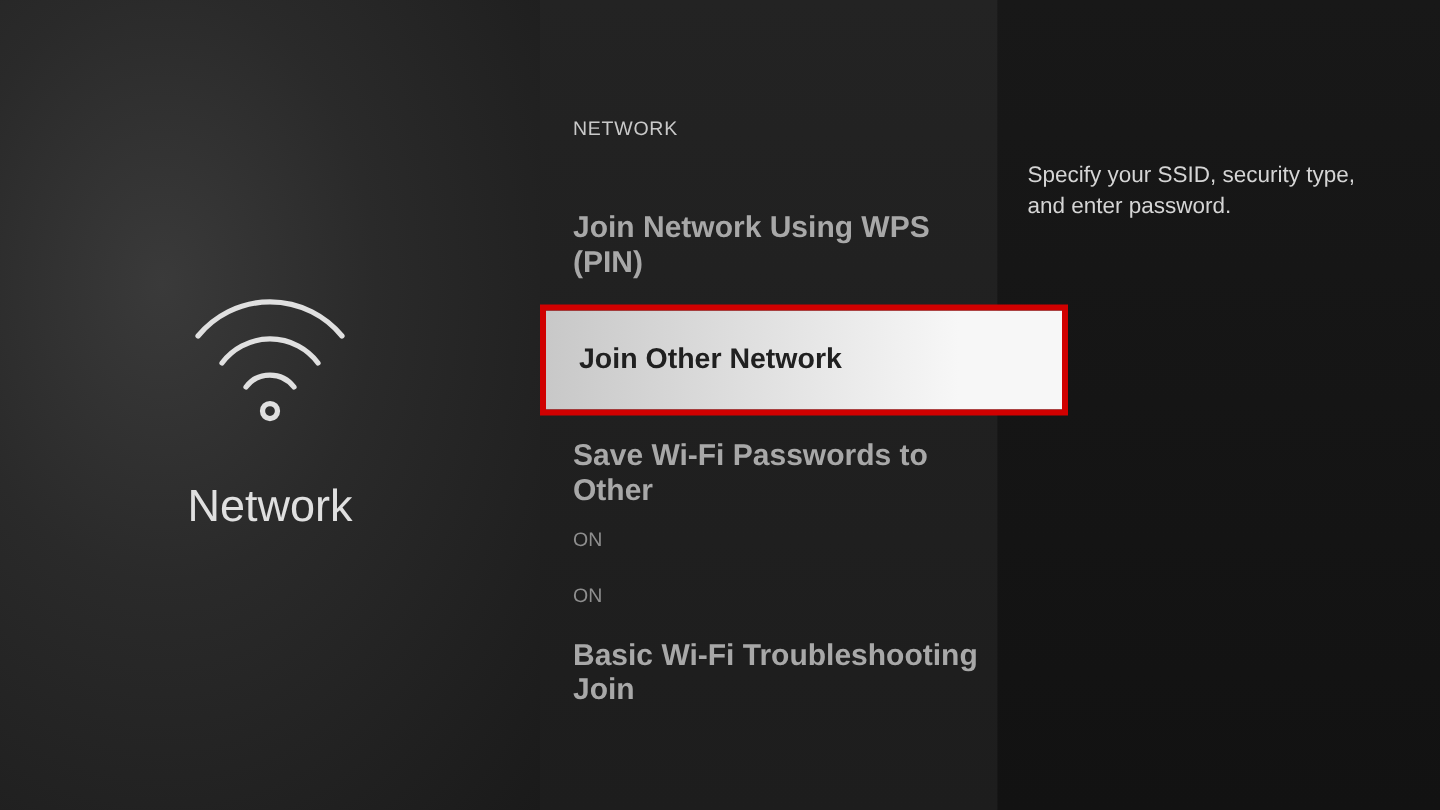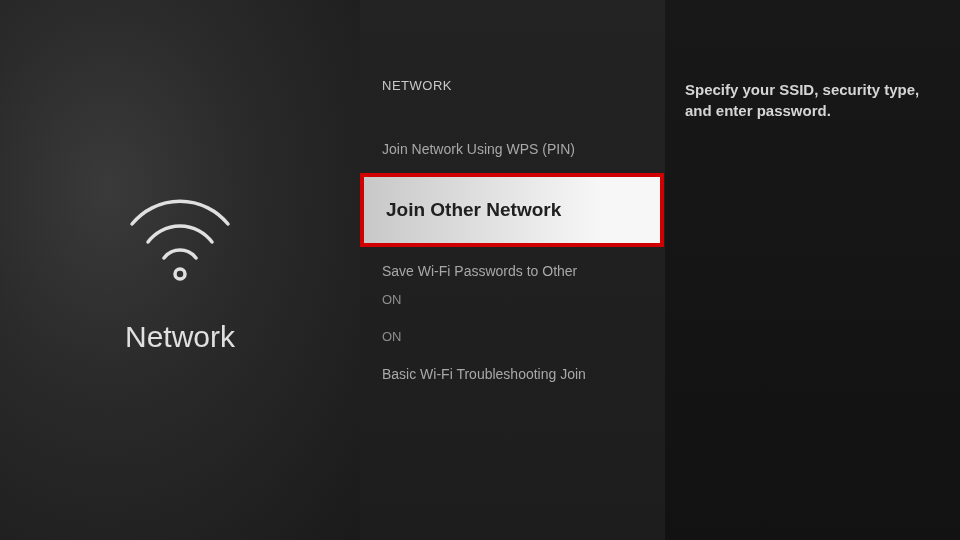--- a/index.html
+++ b/index.html
@@ -50,54 +50,53 @@
       letter-spacing: 0.5px;
       margin-bottom: 48px;
       font-weight: 500;
     }
     .menu-item {
       margin-bottom: 22px;
       padding-right: 12px;
     }
     .menu-label {
       color: #a8a8a8;
-      font-size: 14px;
-      font-weight: 400;
+      font-size: 20px;
+      font-weight: 700;
     }
     .menu-status {
       color: #8e8e8e;
       font-size: 13px;
       margin-top: 13px;
     }
     .menu-item.selected {
       position: relative;
       margin-left: -22px;
       padding: 0;
       margin-bottom: 16px;
       margin-top: -6px;
     }
     .selected-box {
       border: 4px solid #d00000;
       background: linear-gradient(to right, #c8c8c8 0%, #f7f7f7 80%);
       padding: 22px 22px 22px 22px;
-      width: 304px;
+      width: 352px;
     }
     .selected-box .menu-label {
       color: #202020;
       font-size: 19px;
       font-weight: 700;
     }
     .right-panel {
       flex: 1;
       height: 100%;
       background: linear-gradient(to bottom, #181818 0%, #121212 100%);
-      padding-top: 79px;
+      padding-top: 106px;
       padding-left: 20px;
       padding-right: 30px;
-      font-weight: bold;
     }
     .desc-text {
       color: #d5d5d5;
       font-size: 15px;
       line-height: 1.4;
     }
   </style>
 </head>
 <body>
 

